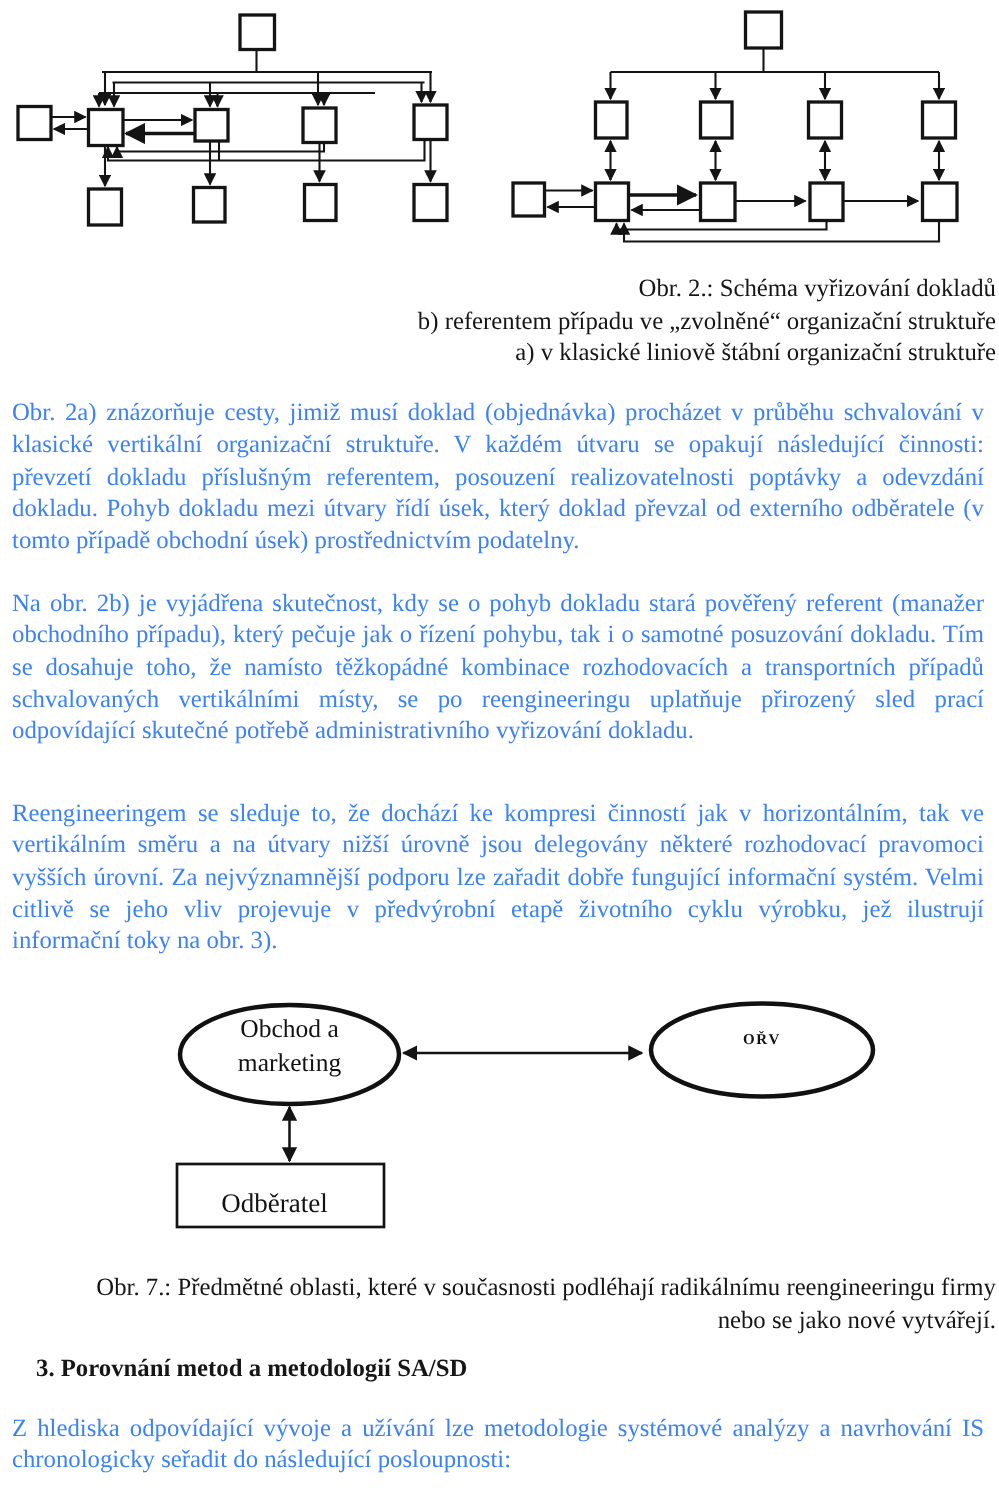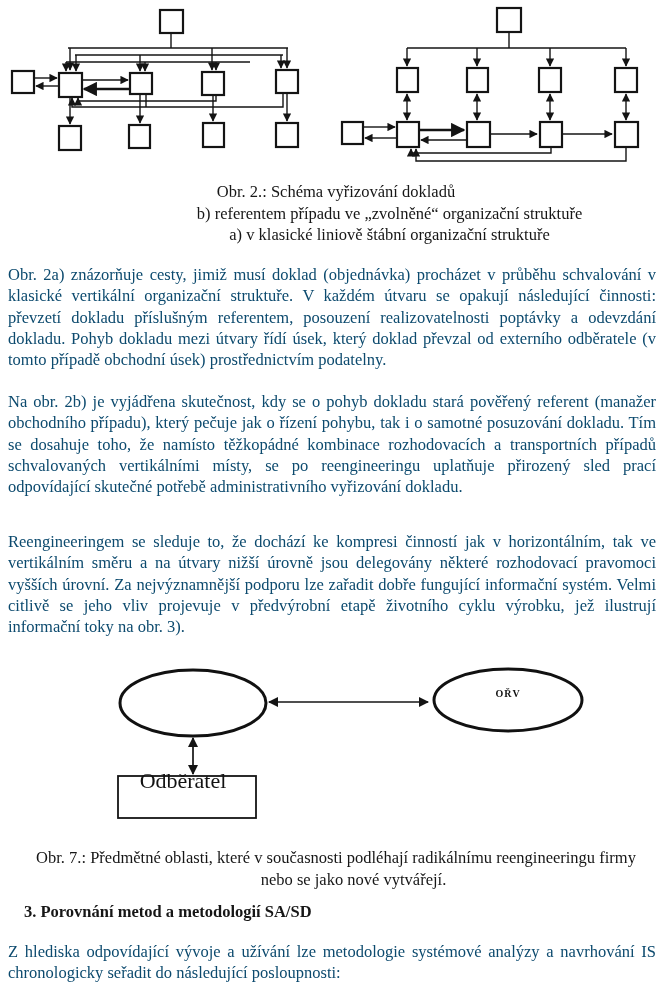--- a/index.html
+++ b/index.html
@@ -5,44 +5,44 @@
   html,body{margin:0;padding:0;}
   body{
     width:666px;height:994px;position:relative;overflow:hidden;
     background:#ffffff;color:#161616;
     font-family:"Liberation Serif", serif;
   }
   .abs{position:absolute;}
   .txt{
     position:absolute;left:8px;right:10px;
     font-size:16.5px;line-height:21.3px;text-align:justify;
-    color:#0c4a6e;
+    color:#3b82f6;
   }
   .cap{
     position:absolute;left:8px;right:2px;
-    font-size:16.5px;line-height:21.5px;text-align:center;
+    font-size:16.5px;line-height:21.5px;text-align:right;
   }
   .cap .ind{margin-left:107px;}
   .cap3 .ind2{margin-left:35px;}
   .heading{
     position:absolute;left:8px;right:10px;
     font-size:16.5px;font-weight:bold;margin-left:16px;
   }
   svg{display:block;}
   svg .box{fill:#ffffff;stroke:#141414;stroke-width:2.2;}
   svg .ln{fill:none;stroke:#141414;stroke-width:1.4;}
   svg .ln-thick{fill:none;stroke:#141414;stroke-width:2.4;}
   svg .ell{fill:#ffffff;stroke:#111111;stroke-width:3;}
   svg .fbox{fill:#ffffff;stroke:#141414;stroke-width:1.8;}
   svg .fln{fill:none;stroke:#141414;stroke-width:1.7;}
   #fig3{position:absolute;left:80px;top:656px;width:520px;height:172px;}
   #fig3 .lbl{position:absolute;text-align:center;color:#121212;}
   #lbl-obchod{left:38px;top:18px;width:150px;font-size:17px;line-height:23px;}
   #lbl-orv{left:378px;top:32px;width:100px;font-size:10px;letter-spacing:1px;font-weight:bold;}
-  #lbl-odberatel{left:38px;top:112px;width:130px;font-size:22px;}
+  #lbl-odberatel{left:38px;top:136px;width:130px;font-size:18px;}
 </style>
 </head>
 <body>
 
 <svg class="abs" style="left:0;top:0" width="330" height="165" viewBox="0 0 330 165">
   <defs>
     <marker id="ah" viewBox="0 0 10 10" refX="9" refY="5" markerWidth="6" markerHeight="6" orient="auto-start-reverse">
         <path d="M0,0L10,5L0,10z" fill="#141414"></path>
       </marker>
   </defs>
@@ -134,20 +134,24 @@
 <div id="fig3">
   <svg class="abs" style="left:0;top:0" width="520" height="172" viewBox="0 0 520 172">
     <g>
       <path class="fln" d="M189,46 H348" marker-start="url(#ah)" marker-end="url(#ah)"></path>
       <path class="fln" d="M113,82 V118" marker-start="url(#ah)" marker-end="url(#ah)"></path>
     </g>
     <ellipse class="ell" cx="113" cy="47" rx="73" ry="33"></ellipse>
     <ellipse class="ell" cx="428" cy="44" rx="74" ry="31"></ellipse>
     <rect class="fbox" x="38" y="120" width="138" height="42"></rect>
   </svg>
+  <div class="lbl" id="lbl-obchod">
+    <div>Obchod a</div>
+    <div>marketing</div>
+  </div>
   <div class="lbl" id="lbl-orv">OŘV</div>
   <div class="lbl" id="lbl-odberatel">Odběratel</div>
 </div>
 
 <div class="cap cap3" style="top:847px">
   <div>Obr. 7.: Předmětné oblasti, které  v současnosti podléhají radikálnímu reengineeringu firmy</div>
   <div class="ind2">nebo se jako nové vytvářejí.</div>
 </div>
 
 <div class="heading" style="top:902px">3. Porovnání metod a metodologií SA/SD</div>

